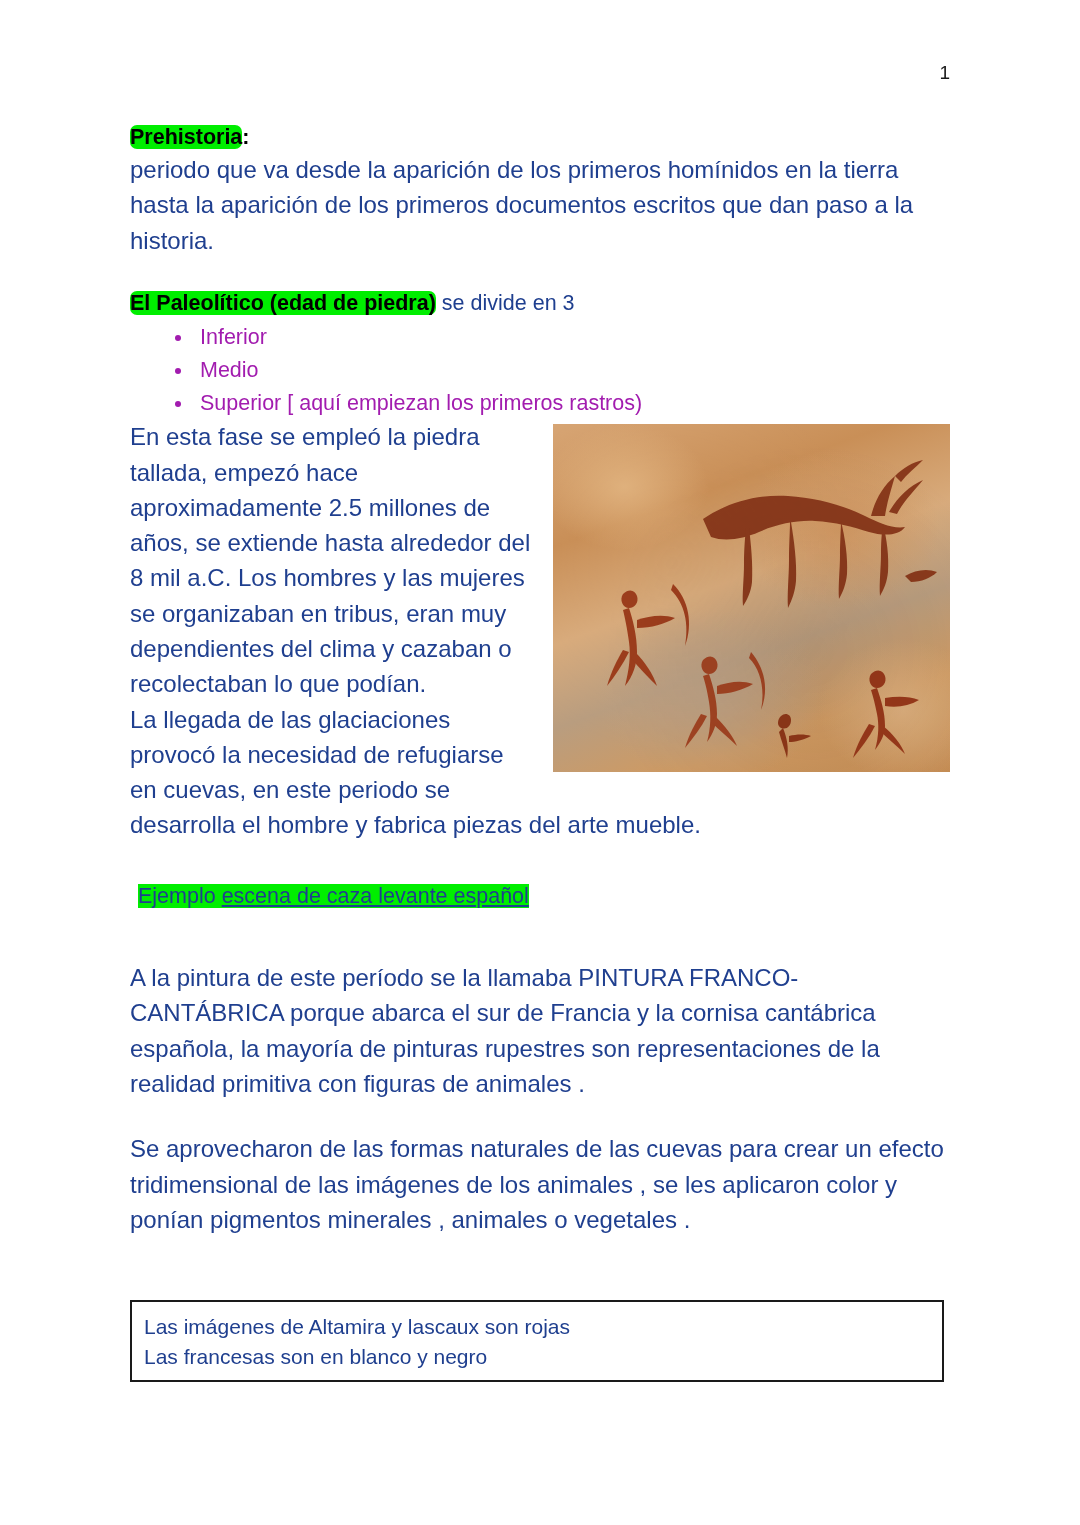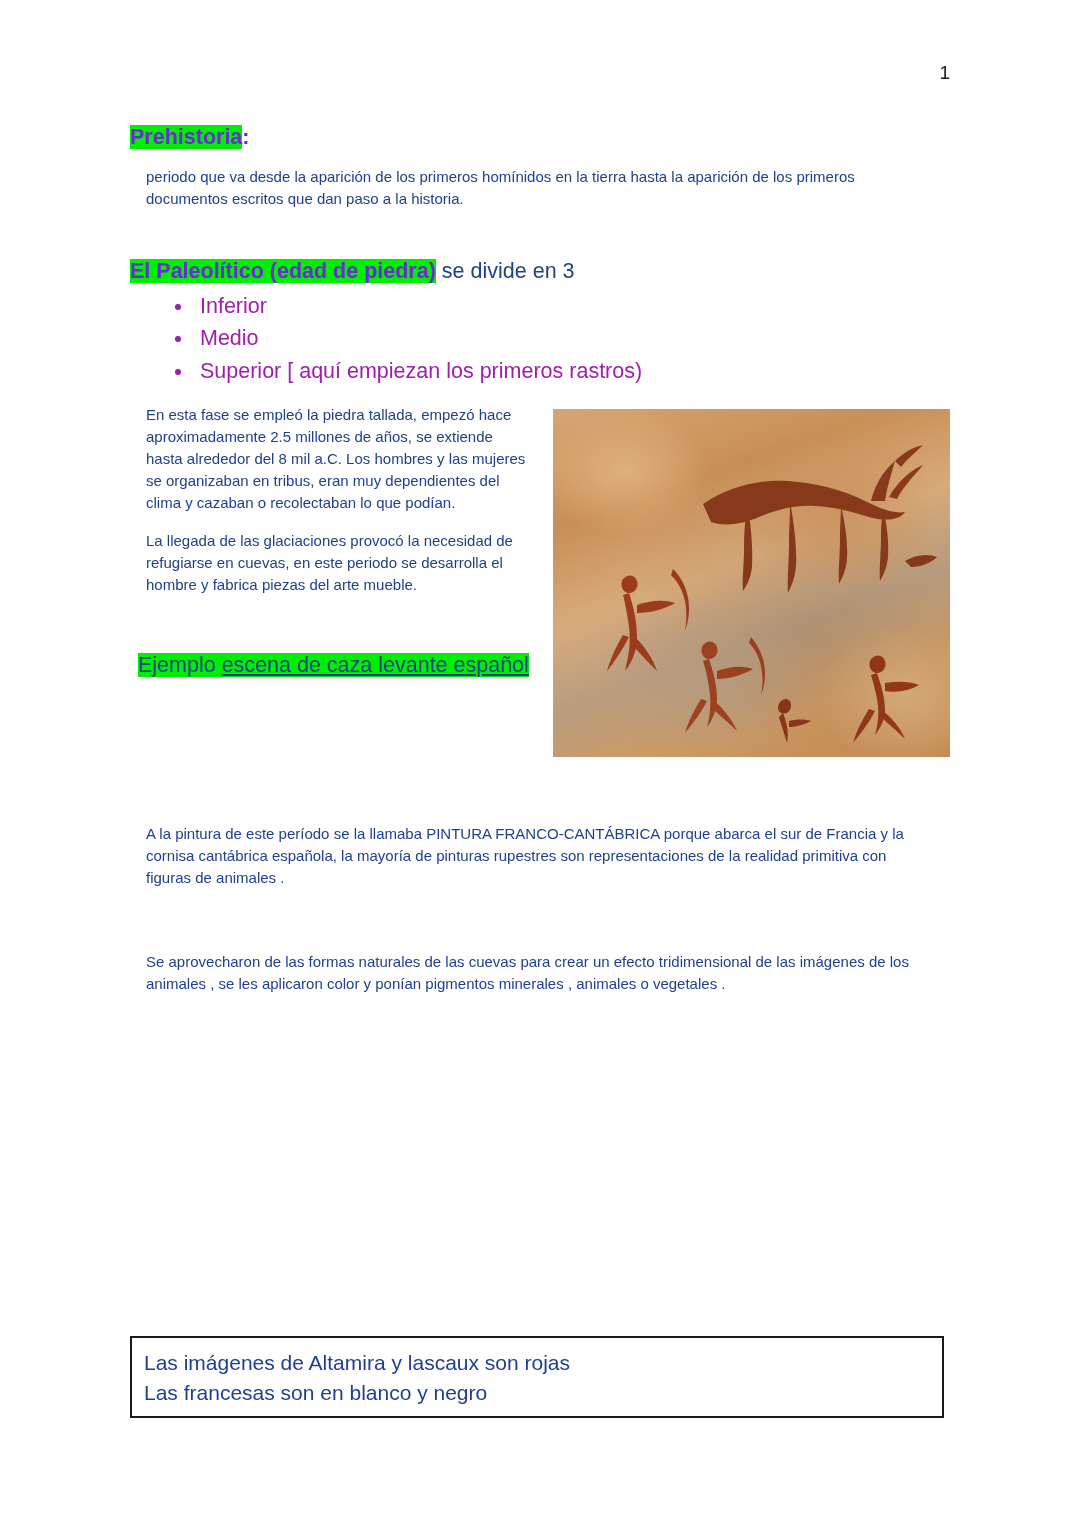--- a/index.html
+++ b/index.html
@@ -28,30 +28,31 @@
   .content {
     position: absolute;
     left: 130px;
     top: 125px;
     width: 820px;
   }
   .hl-green {
     background: #00ee00;
   }
   .red-bold {
-    color: #6d28d9;
+    color: #000000;
     font-weight: bold;
+    border-radius: 7px;
   }
   .title-line {
     margin: 0 0 2px 0;
   }
   .para {
-    margin: 16px;
-    color: #1f3f8f;
-    font-size: 15px;
+    margin: 0;
+    color: #1f3f8f;
+    font-size: 24px;
     line-height: 1.47;
   }
   .gap-md { height: 30px; }
   .gap-lg { height: 40px; }
 
   .section-head {
     margin: 0;
     font-size: 21.5px;
     line-height: 1.47;
   }
@@ -113,21 +114,21 @@
     font-size: 21.5px;
   }
   .green-plain {
     background: #00ee00;
     color: #1f3f8f;
     font-size: 21.5px;
   }
   .note-box {
     position: absolute;
     left: 130px;
-    top: 1336px;
+    top: 1300px;
     width: 814px;
     height: 82px;
     border: 2px solid #1a1a1a;
     box-sizing: border-box;
     padding: 10px 0 0 12px;
   }
   .note-line {
     color: #1f3f8f;
     font-size: 21px;
     line-height: 1.42;

